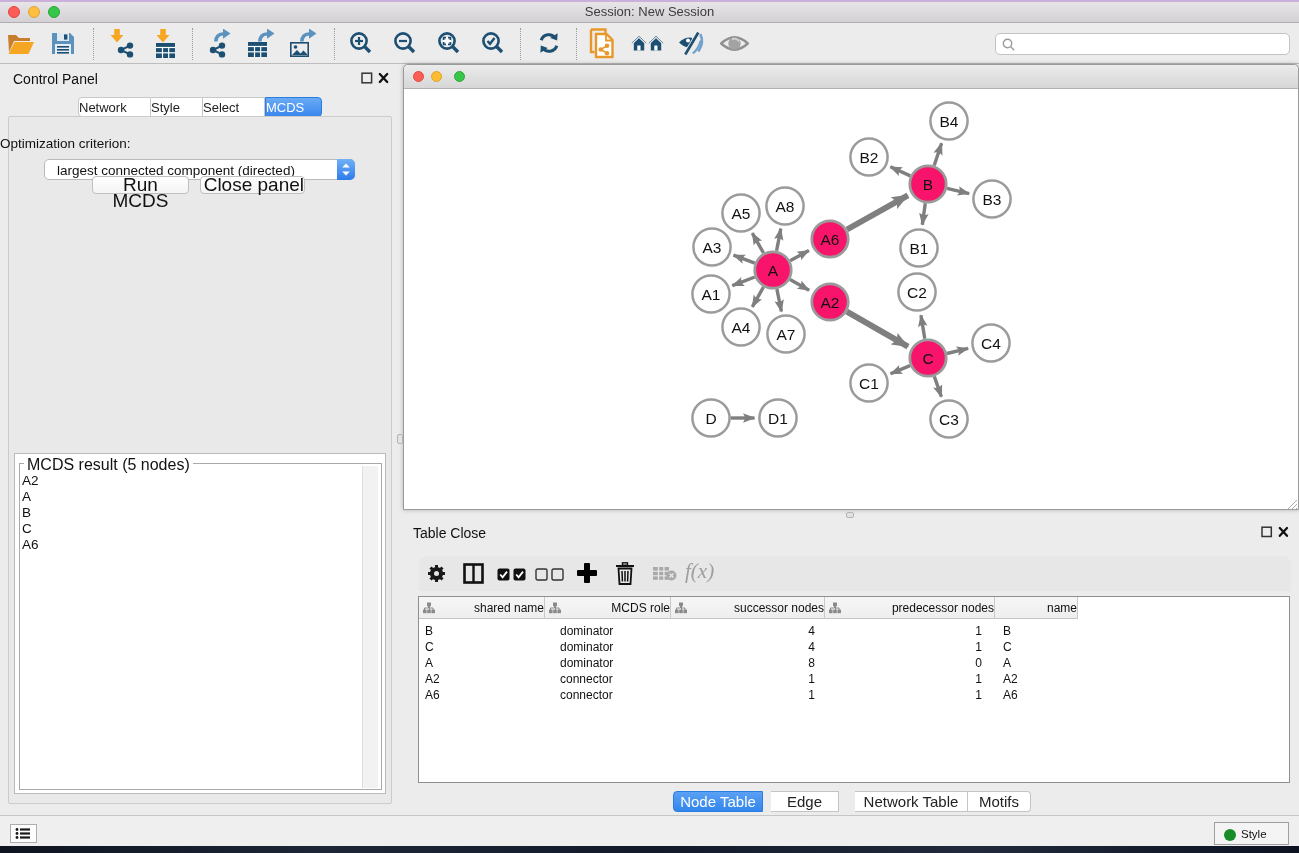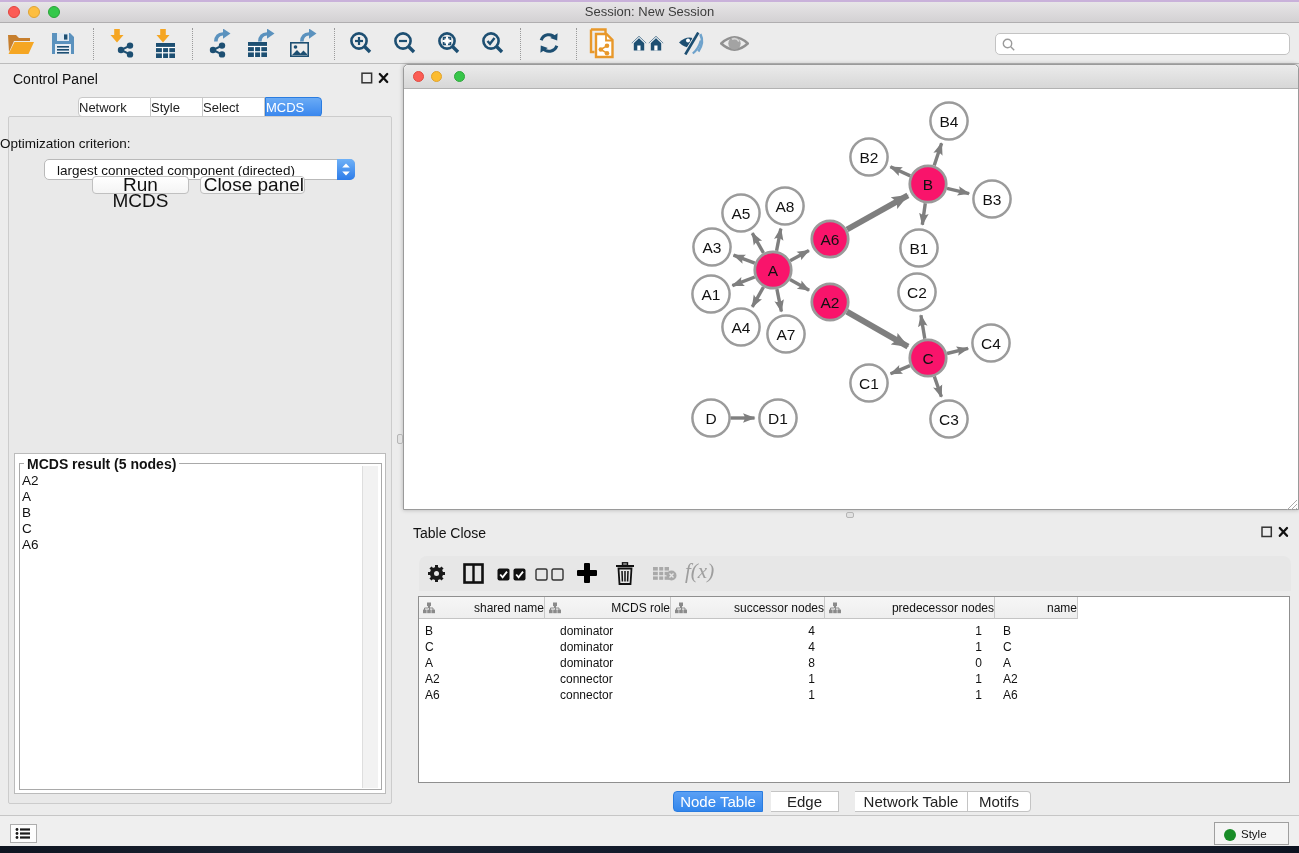--- a/index.html
+++ b/index.html
@@ -31,21 +31,21 @@
 #opt-label { left:0px; top:136px; width:400px; text-align:left; font-size:13.5px; color:#111; }
 #dropdown { left:44px; top:159px; width:311px; height:21px; background:#fff; border:1px solid #b9b9b9; border-radius:5px; }
 #dropdown .txt { position:absolute; left:12px; top:2.5px; font-size:13.5px; color:#111; }
 #dd-step { position:absolute; right:-1px; top:-1px; width:18px; height:21px; background:linear-gradient(#6fb1f7,#2d7ce9); border-radius:0 5px 5px 0; }
 .btn { top:176px; height:18px; background:linear-gradient(#ffffff,#f4f4f4); border:1px solid #c0c0c0; border-radius:4px; font-size:19px; color:#111; text-align:center; line-height:16px; position:absolute; }
 #btn-run { left:92px; width:97px; }
 #btn-close { left:200px; width:105px;text-align:right; }
 
 #mcds-box { left:14px; top:453px; width:372px; height:341px; background:#fff; border:1px solid #bbbbbb; }
 #mcds-frame { position:absolute; left:4px; top:9px; width:363px; height:327px; border:1px solid #a9a9a9; }
-#mcds-legend { position:absolute; left:9px; top:2px; background:#fff; padding:0 3px; font-size:14px; color:#111;font-weight:bold; }
+#mcds-legend { position:absolute; left:9px; top:2px; background:#fff; padding:0 3px; font-size:16px; color:#111; }
 #mcds-scroll { position:absolute; right:7px; top:12px; width:16px; height:322px; background:#f2f2f2; border-left:1px solid #dedede; }
 #mcds-list { position:absolute; left:7px; top:19px; font-size:13.5px; color:#111; line-height:16.1px; }
 
 #netwin { left:403px; top:64px; width:896px; height:446px; background:#fff; border:1px solid #9a9a9a; border-radius:5px 5px 0 0; box-shadow:0 0 4px rgba(0,0,0,0.25); }
 #nw-tbar { position:absolute; left:0; top:0; width:894px; height:24px; background:linear-gradient(#ebebeb,#d7d7d7); border-bottom:1px solid #b2b2b2; border-radius:5px 5px 0 0; }
 .nwtl { position:absolute; border-radius:50%; width:11px; height:11px; top:6px; }
 #nw-title { position:absolute; top:5px; left:0; width:894px; text-align:center; font-size:13px; color:#222; }
 #nw-canvas { position:absolute; left:1px; top:25px; width:892px; height:419px; background:#fff; }
 #nw-grip { position:absolute; right:1px; bottom:1px; width:12px; height:12px; }
 

